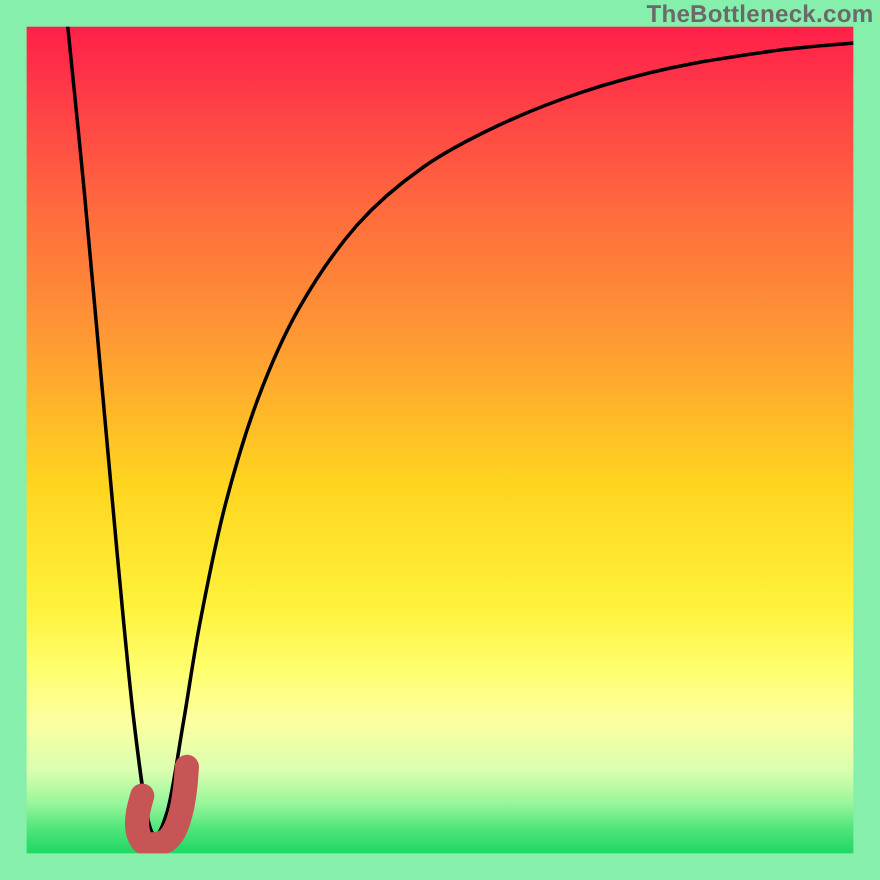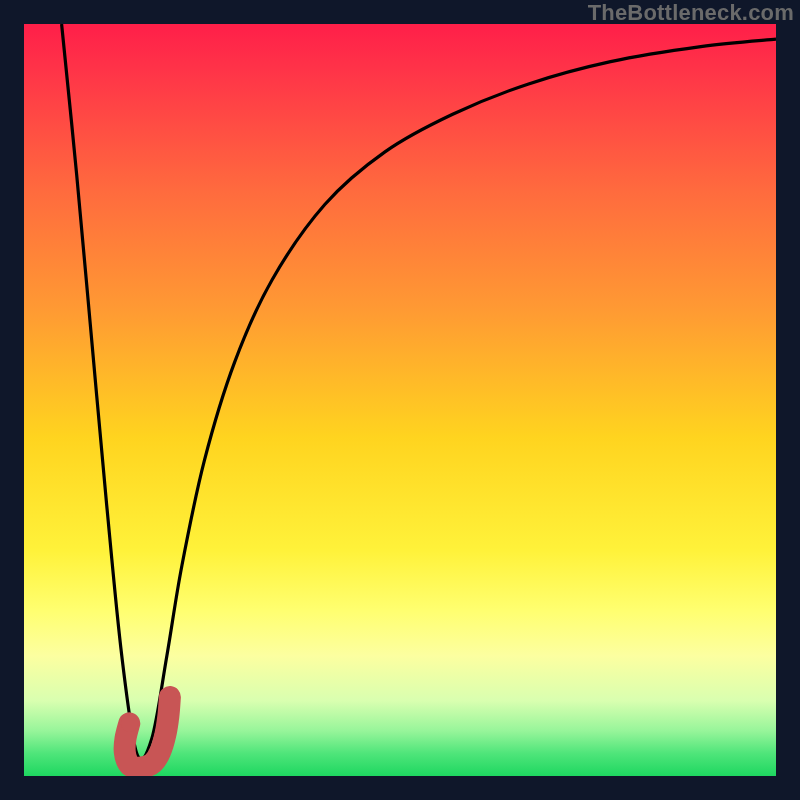--- a/index.html
+++ b/index.html
@@ -9,21 +9,21 @@
     height: 800px;
     background: #000;
     overflow: hidden;
   }
   .frame {
     position: absolute;
     top: 0;
     left: 0;
     width: 800px;
     height: 800px;
-    background: #0f172a;
+    background: #86efac;
   }
   .plot {
     position: absolute;
     left: 24px;
     top: 24px;
     width: 752px;
     height: 752px;
     overflow: hidden;
   }
   .gradient {

